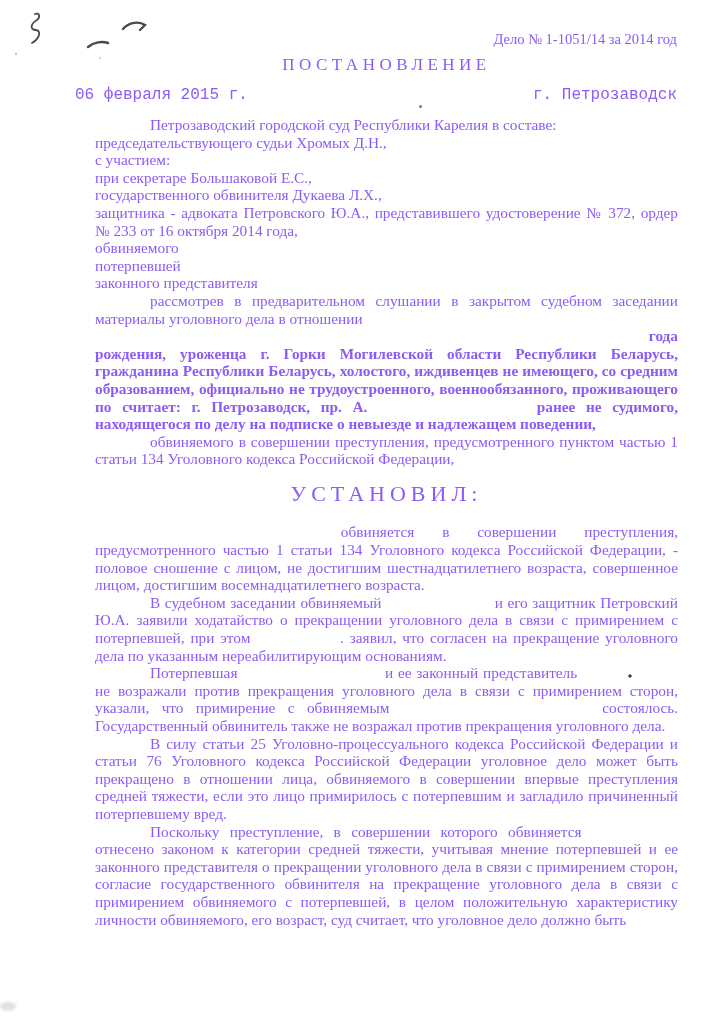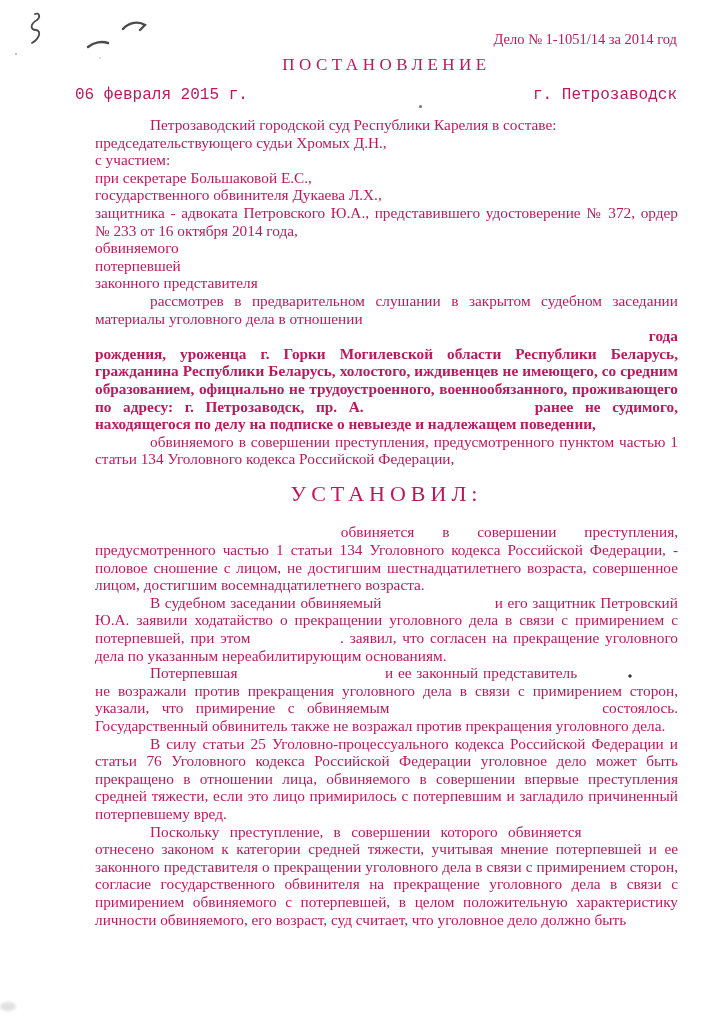--- a/index.html
+++ b/index.html
@@ -3,21 +3,21 @@
 <meta charset="utf-8">
 <style>
   html, body { margin: 0; padding: 0; background: #e8e8e8; }
   .page {
     position: relative;
     width: 724px;
     height: 1024px;
     margin: 0 auto;
     background: #ffffff;
     font-family: "Liberation Serif", "DejaVu Serif", serif;
-    color: #be185d;
+    color: #8b5cf6;
     overflow: hidden;
   }
   .hw-marks { position: absolute; left: 4px; top: 8px; }
   .case-no {
     position: absolute; top: 31px; right: 47px;
     font-size: 14.5px; white-space: nowrap;
   }
   .doc-title {
     position: absolute; top: 55px; left: 95px; width: 583px;
     text-align: center; font-size: 17px; letter-spacing: 4.5px;
@@ -93,21 +93,21 @@
     <p class="para">защитника - адвоката Петровского Ю.А., представившего удостоверение № 372, ордер № 233 от 16 октября 2014 года,</p>
     <div class="ln">обвиняемого</div>
     <div class="ln">потерпевшей</div>
     <div class="ln">законного представителя</div>
 
     <p class="para indent">рассмотрев в предварительном слушании в закрытом судебном заседании материалы уголовного дела в отношении</p>
 
     <div class="blk blk-personal">
       <div class="right-line">года</div>
       <p class="para">
-        <span>рождения, уроженца г. Горки Могилевской области Республики Беларусь, гражданина Республики Беларусь, холостого, иждивенцев не имеющего, со средним образованием, официально не трудоустроенного, военнообязанного, проживающего по адресу: г. Петрозаводск, пр. А.</span>
+        <span>рождения, уроженца г. Горки Могилевской области Республики Беларусь, гражданина Республики Беларусь, холостого, иждивенцев не имеющего, со средним образованием, официально не трудоустроенного, военнообязанного, проживающего по считает: г. Петрозаводск, пр. А.</span>
         <span class="gap" style="width:148px"></span>
         <span>ранее не судимого, находящегося по делу на подписке о невыезде и надлежащем поведении,</span>
       </p>
     </div>
 
     <p class="para indent">обвиняемого в совершении преступления, предусмотренного пунктом частью 1 статьи 134 Уголовного кодекса Российской Федерации,</p>
 
     <div class="heading">УСТАНОВИЛ:</div>
 
     <p class="para">

